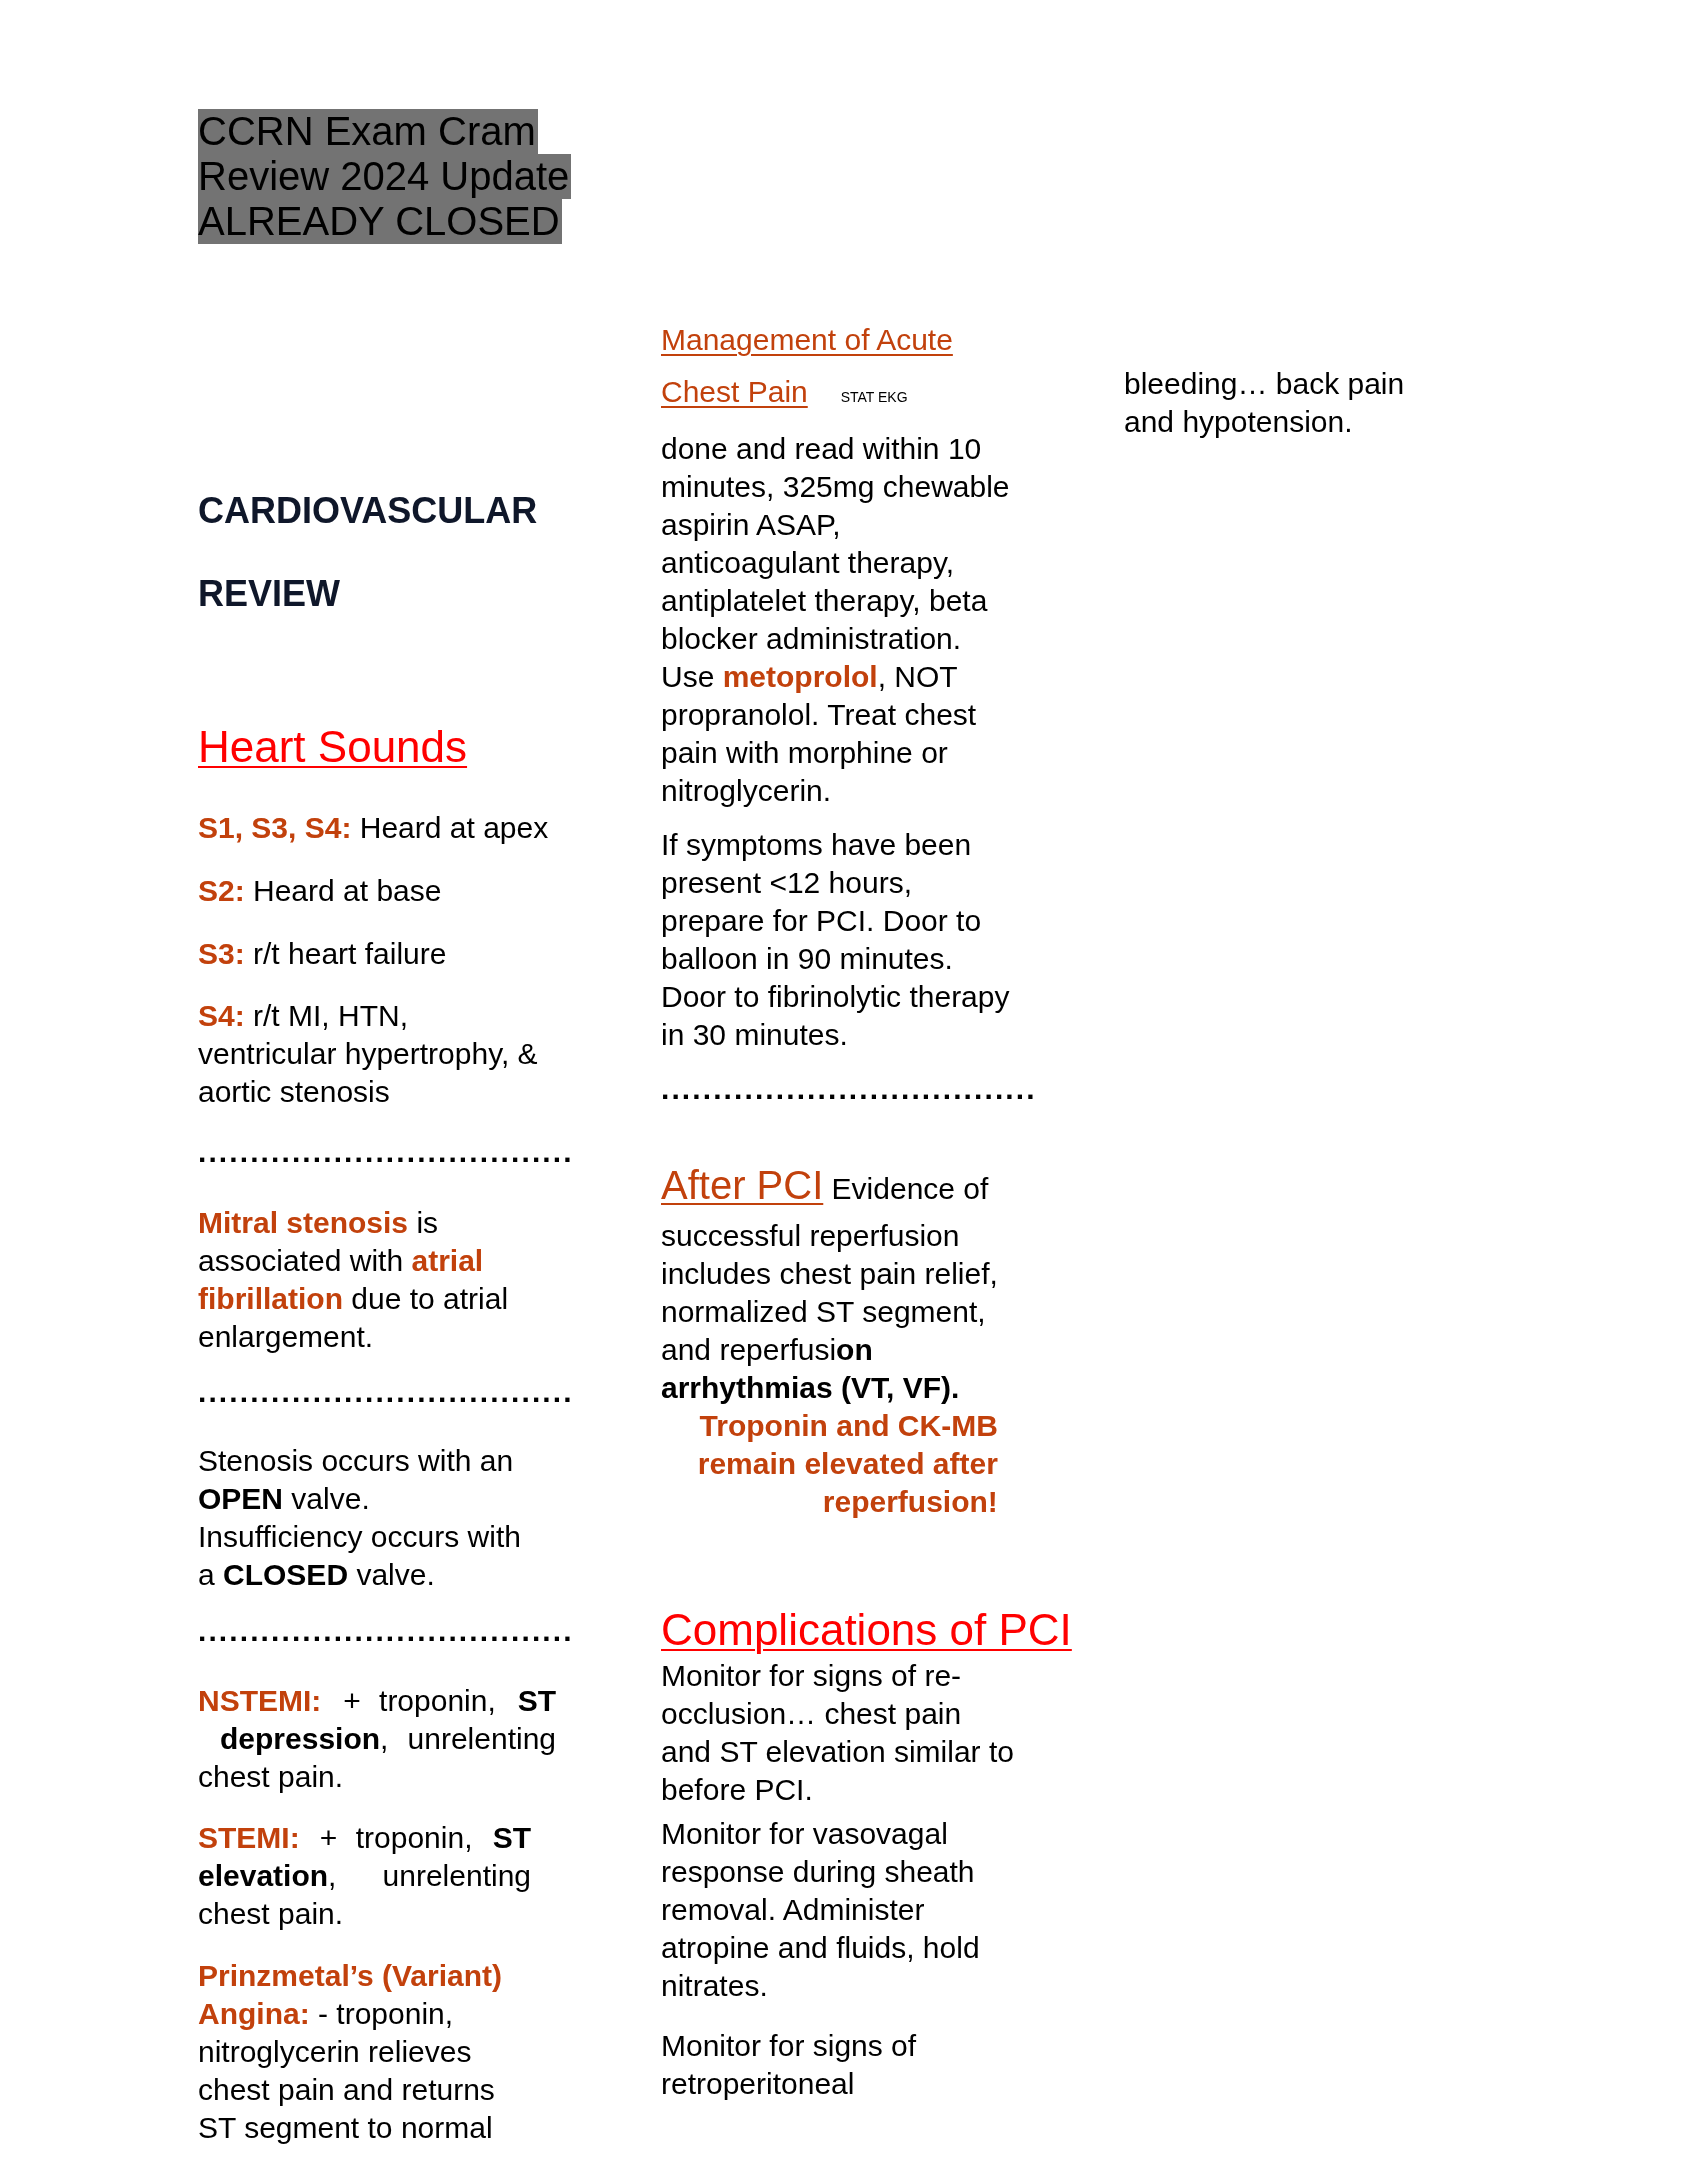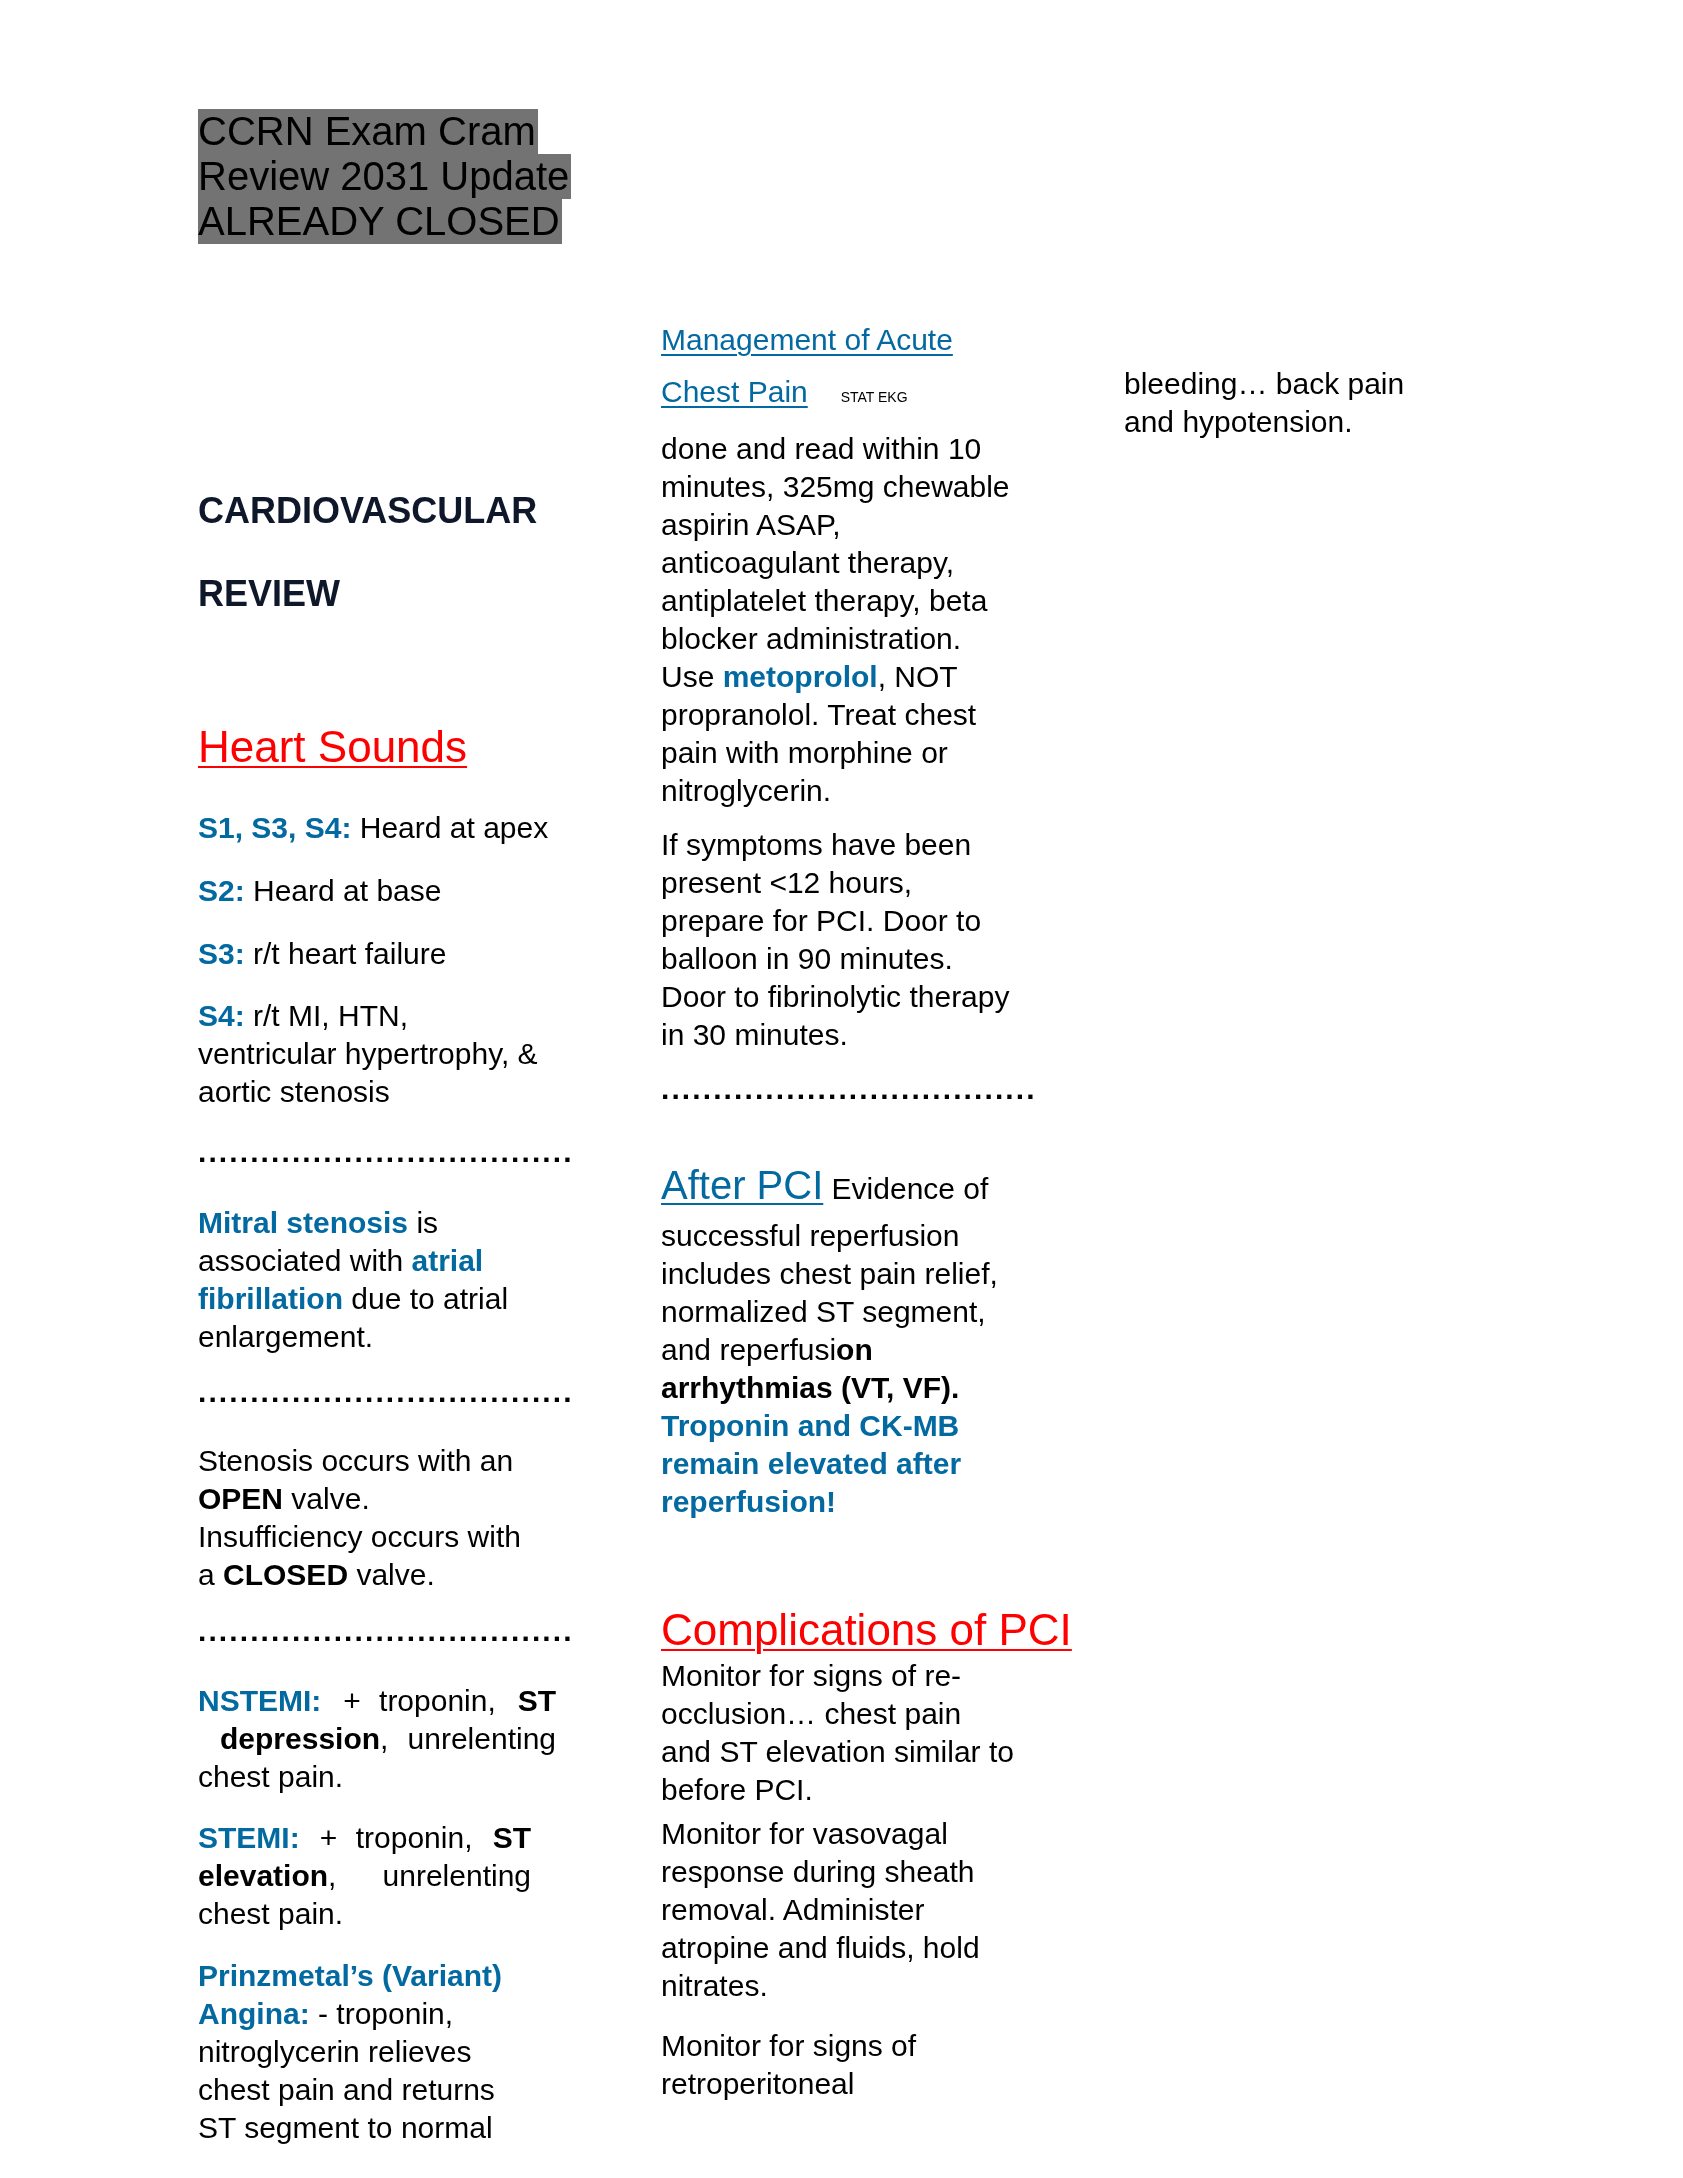--- a/index.html
+++ b/index.html
@@ -1,36 +1,36 @@
 <!DOCTYPE html>
 <html><head>
 <meta charset="utf-8">
 <style>
   html, body { margin:0; padding:0; background:#ffffff; }
   body { width:1683px; height:2178px; position:relative; overflow:hidden;
          font-family:"Liberation Sans", sans-serif; color:#000; }
   .blk { position:absolute; font-size:30px; line-height:38px; white-space:nowrap; }
-  .red { color:#0369a1; }
+  .red { color:#c2410c;text-align:right; }
   .b { font-weight:bold; }
   .u { text-decoration:underline; text-decoration-thickness:2px; text-underline-offset:4px; }
   .title { position:absolute; left:198px; top:109px; font-size:40px; line-height:45px; }
   .title span.hl { background:#737373; display:inline-block; padding-right:2px; }
   .sec { position:absolute; font-size:36px; line-height:40px; color:#0f172a;font-weight:bold; }
   .h40 { position:absolute; font-size:44px; line-height:46px; color:#ff0000; }
   .small { font-size:14px;margin-left:29px; }
   .dots { position:absolute; font-size:30px; font-weight:bold; letter-spacing:2.1px; line-height:20px; height:20px; overflow:hidden; }
   .dots span { position:relative; top:-14px; }
   .line { display:block; }
 </style>
 </head>
 <body>
 
 <div class="title">
   <span class="hl line-wrap">CCRN Exam Cram</span><br>
-  <span class="hl">Review 2031 Update</span><br>
+  <span class="hl">Review 2024 Update</span><br>
   <span class="hl">ALREADY CLOSED</span>
 </div>
 
 <div class="sec" style="left:198px; top:491px;">CARDIOVASCULAR</div>
 <div class="sec" style="left:198px; top:574px;">REVIEW</div>
 
 <div class="h40 u" style="left:198px; top:724px;">Heart Sounds</div>
 
 <div class="blk" style="left:198px; top:809px;">
   <span class="red b">S1, S3, S4:</span><span> Heard at apex</span>

